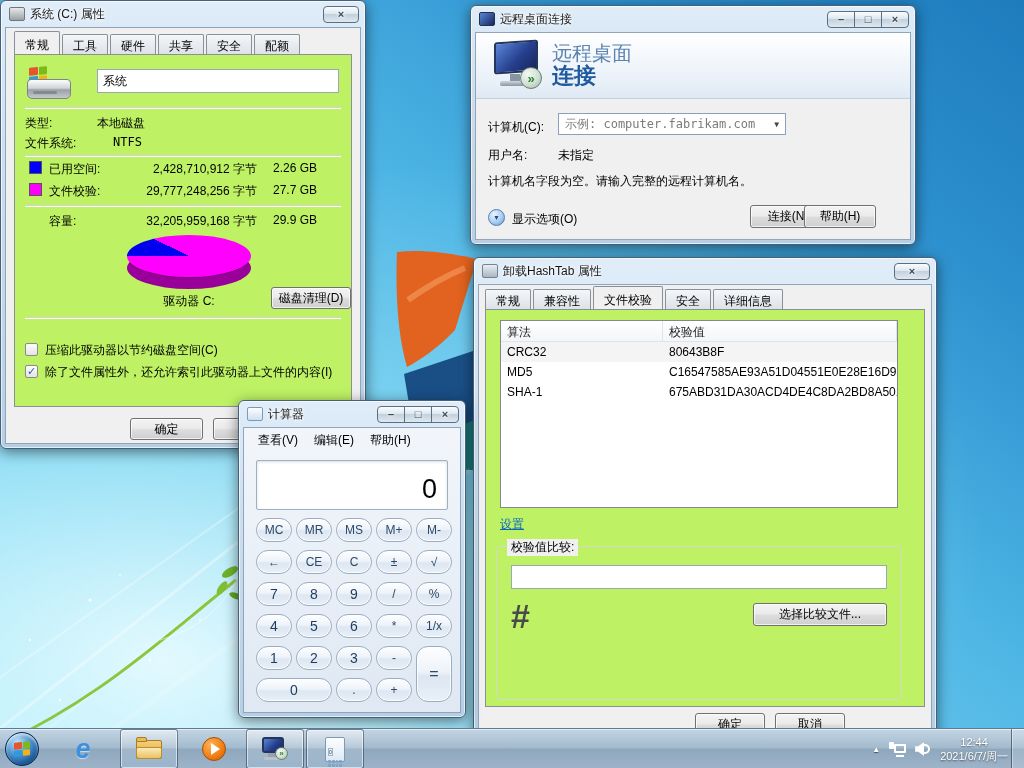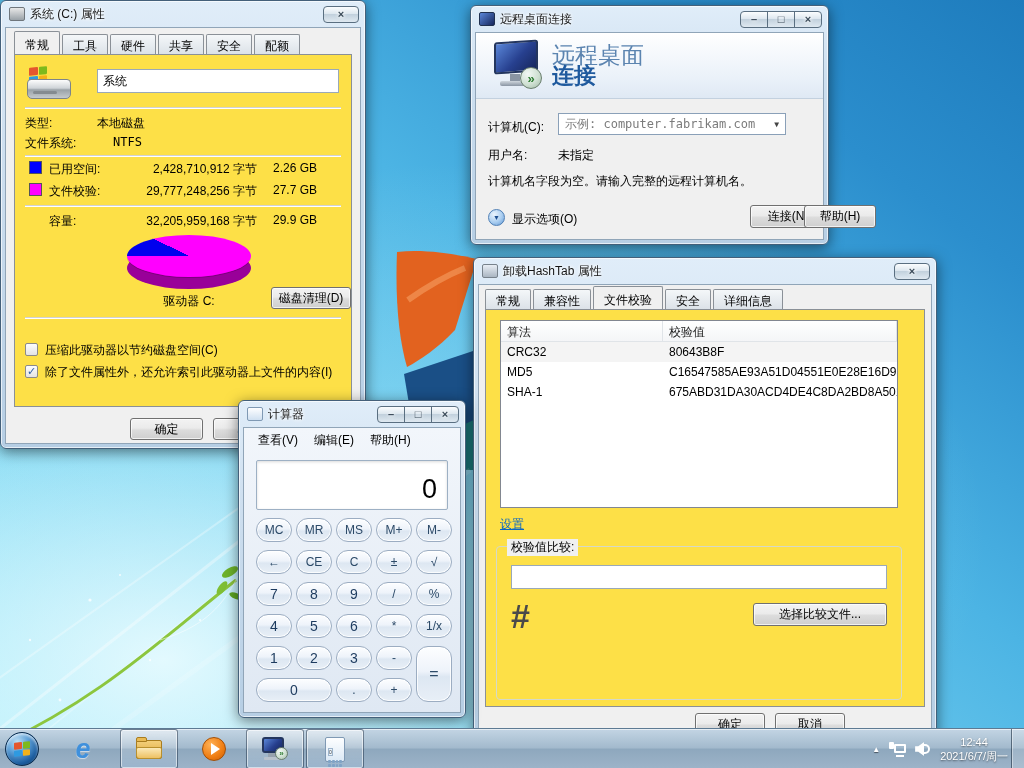--- a/index.html
+++ b/index.html
@@ -33,21 +33,21 @@
     border:1px solid #90a5b8; }
 
   .ico16 { width:16px; height:14px; border-radius:2px; flex:0 0 auto; }
 
   
   .tabs { position:absolute; display:flex; z-index:3; }
   .tab { height:20px; padding:3px 10px 0; font-size:12px; color:#000; margin-right:2px;
     border:1px solid #8a9097; border-bottom:none; border-radius:2px 2px 0 0;
     background:linear-gradient(#f4f7f9,#dce2e8); white-space:nowrap; }
   .tab.active { height:23px; margin-top:-3px; padding-top:5px; background:#f0f0f0; }
-  .tabpage { position:absolute; border:1px solid #8a9097; background:#fde047; z-index:2; }
+  .tabpage { position:absolute; border:1px solid #8a9097; background:#bef264; z-index:2; }
 
   .sep { position:absolute; height:2px; border-top:1px solid #d2d2d2; border-bottom:1px solid #fff; }
 
   .btn { position:absolute; display:flex; align-items:center; justify-content:center;
     border:1px solid #707070; border-radius:3px; font-size:12px; color:#000;
     background:linear-gradient(#f3f3f3,#ebebeb 45%,#dcdcdc 55%,#cfcfcf);
     box-shadow:inset 0 0 0 1px rgba(255,255,255,.7); white-space:nowrap; }
 
   .lbl { position:absolute; font-size:12px; color:#000; white-space:nowrap; }
   .mono { font-family:"DejaVu Sans Mono","Liberation Mono",monospace;padding-left:16px; }
@@ -254,39 +254,39 @@
       <span class="checkbox" style="left:10px; top:288px;"></span>
       <span class="lbl" style="left:30px; top:287px;">压缩此驱动器以节约磁盘空间(C)</span>
       <span class="checkbox" style="left:10px; top:310px;">✓</span>
       <span class="lbl" style="left:30px; top:309px;">除了文件属性外，还允许索引此驱动器上文件的内容(I)</span>
     </div>
     <div class="btn" style="left:124px; top:390px; width:73px; height:22px;">确定</div>
     <div class="btn" style="left:207px; top:390px; width:73px; height:22px;">取消</div>
   </div>
 </div>
 
-<div class="win" style="left:470px; top:5px; width:359px; height:240px; z-index:10">
+<div class="win" style="left:470px; top:5px; width:446px; height:240px; z-index:10">
   <div class="titlebar">
     <span class="ico16" style="background:linear-gradient(135deg,#5a86d8,#16265c); border:1px solid #20304f;"></span>
     <span>远程桌面连接</span>
     <span class="caps">
       <span class="cap first">–</span>
       <span class="cap">□</span>
       <span class="cap last">×</span>
     </span>
   </div>
   <div class="client">
     <div class="rdp-banner">
       <div class="rdp-big">
         <span class="scr" style="left:4px; top:0; width:44px; height:32px; transform:skewY(-4deg);"></span>
         <span style="position:absolute; left:20px; top:33px; width:10px; height:8px; background:#8a95a3;"></span>
         <span style="position:absolute; left:10px; top:40px; width:30px; height:5px; background:linear-gradient(#cfd6dd,#8a95a3); border-radius:2px;"></span>
         <span class="rdp-badge" style="left:30px; top:26px; width:22px; height:22px; font-size:13px;">»</span>
       </div>
-      <div style="position:absolute; left:76px; top:7px; font-size:23px; color:#5b84b0;">远程桌面</div>
+      <div style="position:absolute; left:76px; top:7px; font-size:20px; color:#5b84b0;">远程桌面</div>
       <div style="position:absolute; left:76px; top:28px; font-size:22px; font-weight:bold; color:#1f5a9e;">连接</div>
     </div>
     <span class="lbl" style="left:12px; top:86px;">计算机(C):</span>
     <div class="combo mono" style="left:82px; top:80px; width:228px; height:22px;">
       <span>示例: computer.fabrikam.com</span>
       <span class="arrow">▼</span>
     </div>
     <span class="lbl" style="left:12px; top:114px;">用户名:</span>
     <span class="lbl" style="left:82px; top:114px;">未指定</span>
     <span class="lbl" style="left:12px; top:140px;">计算机名字段为空。请输入完整的远程计算机名。</span>

